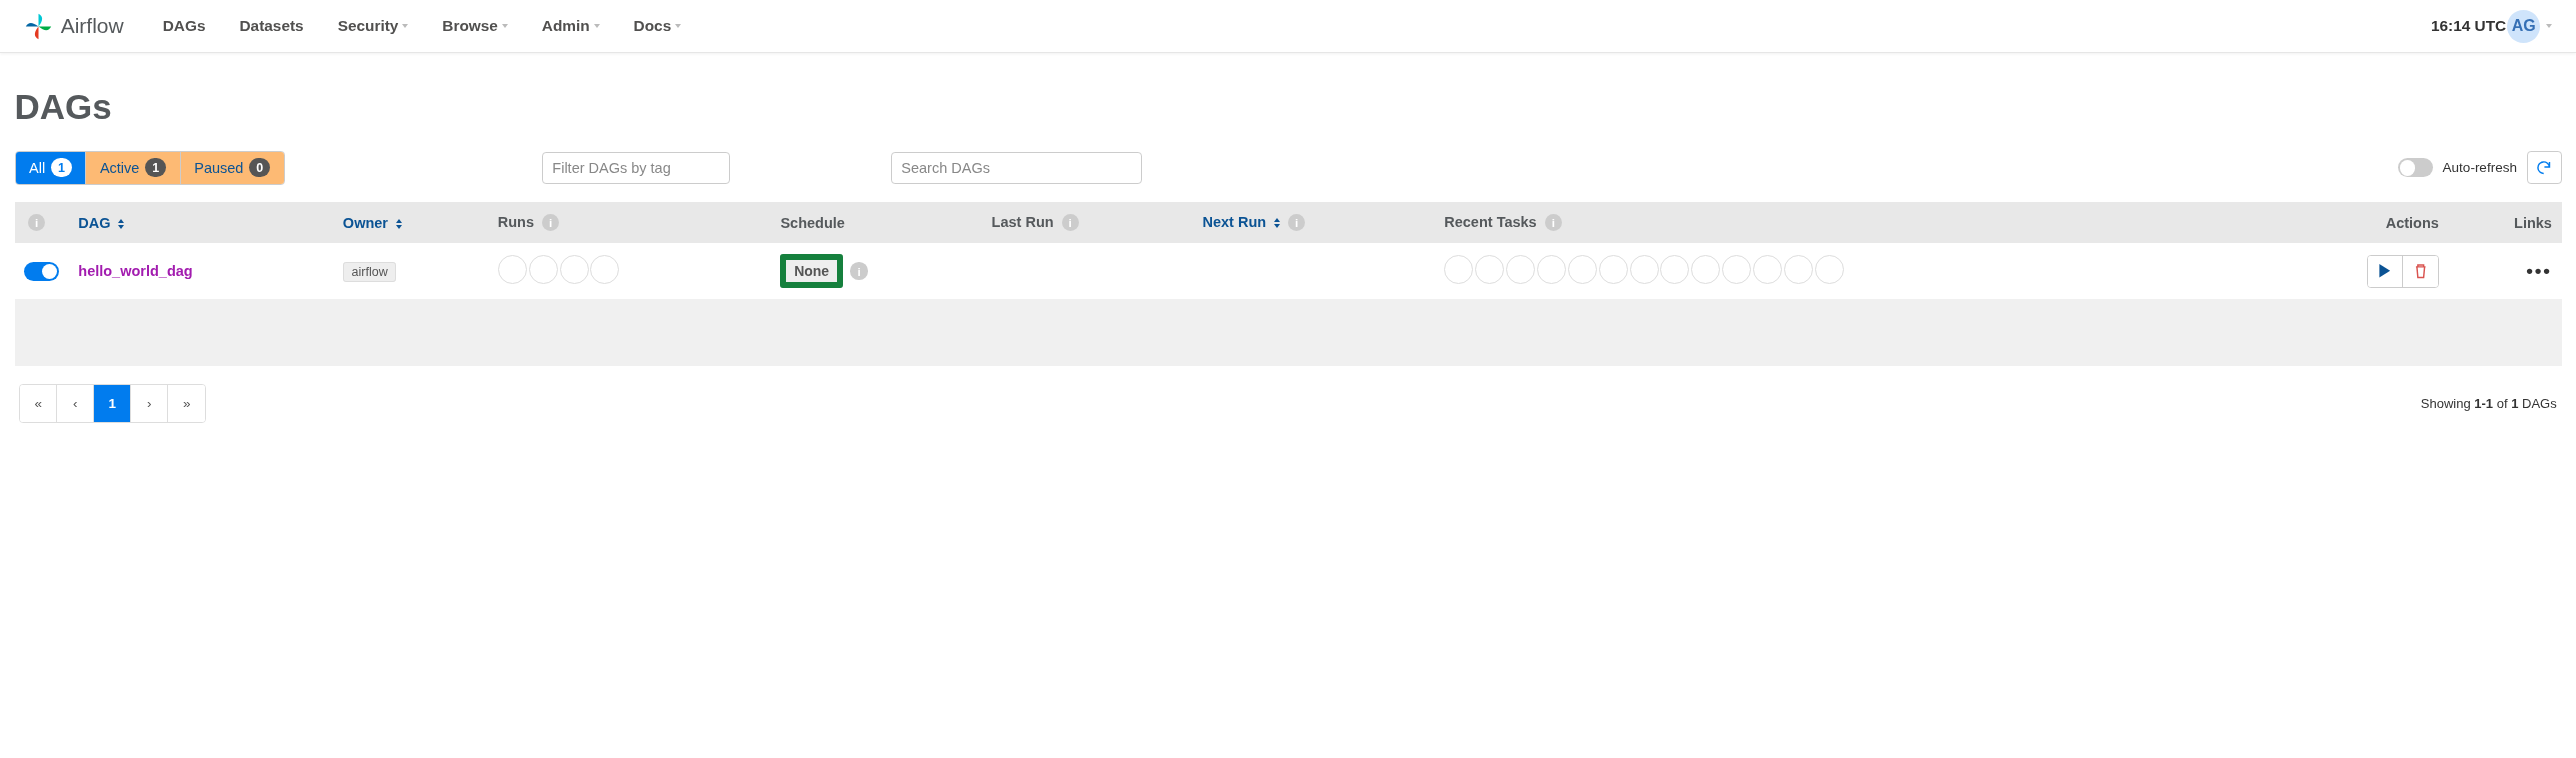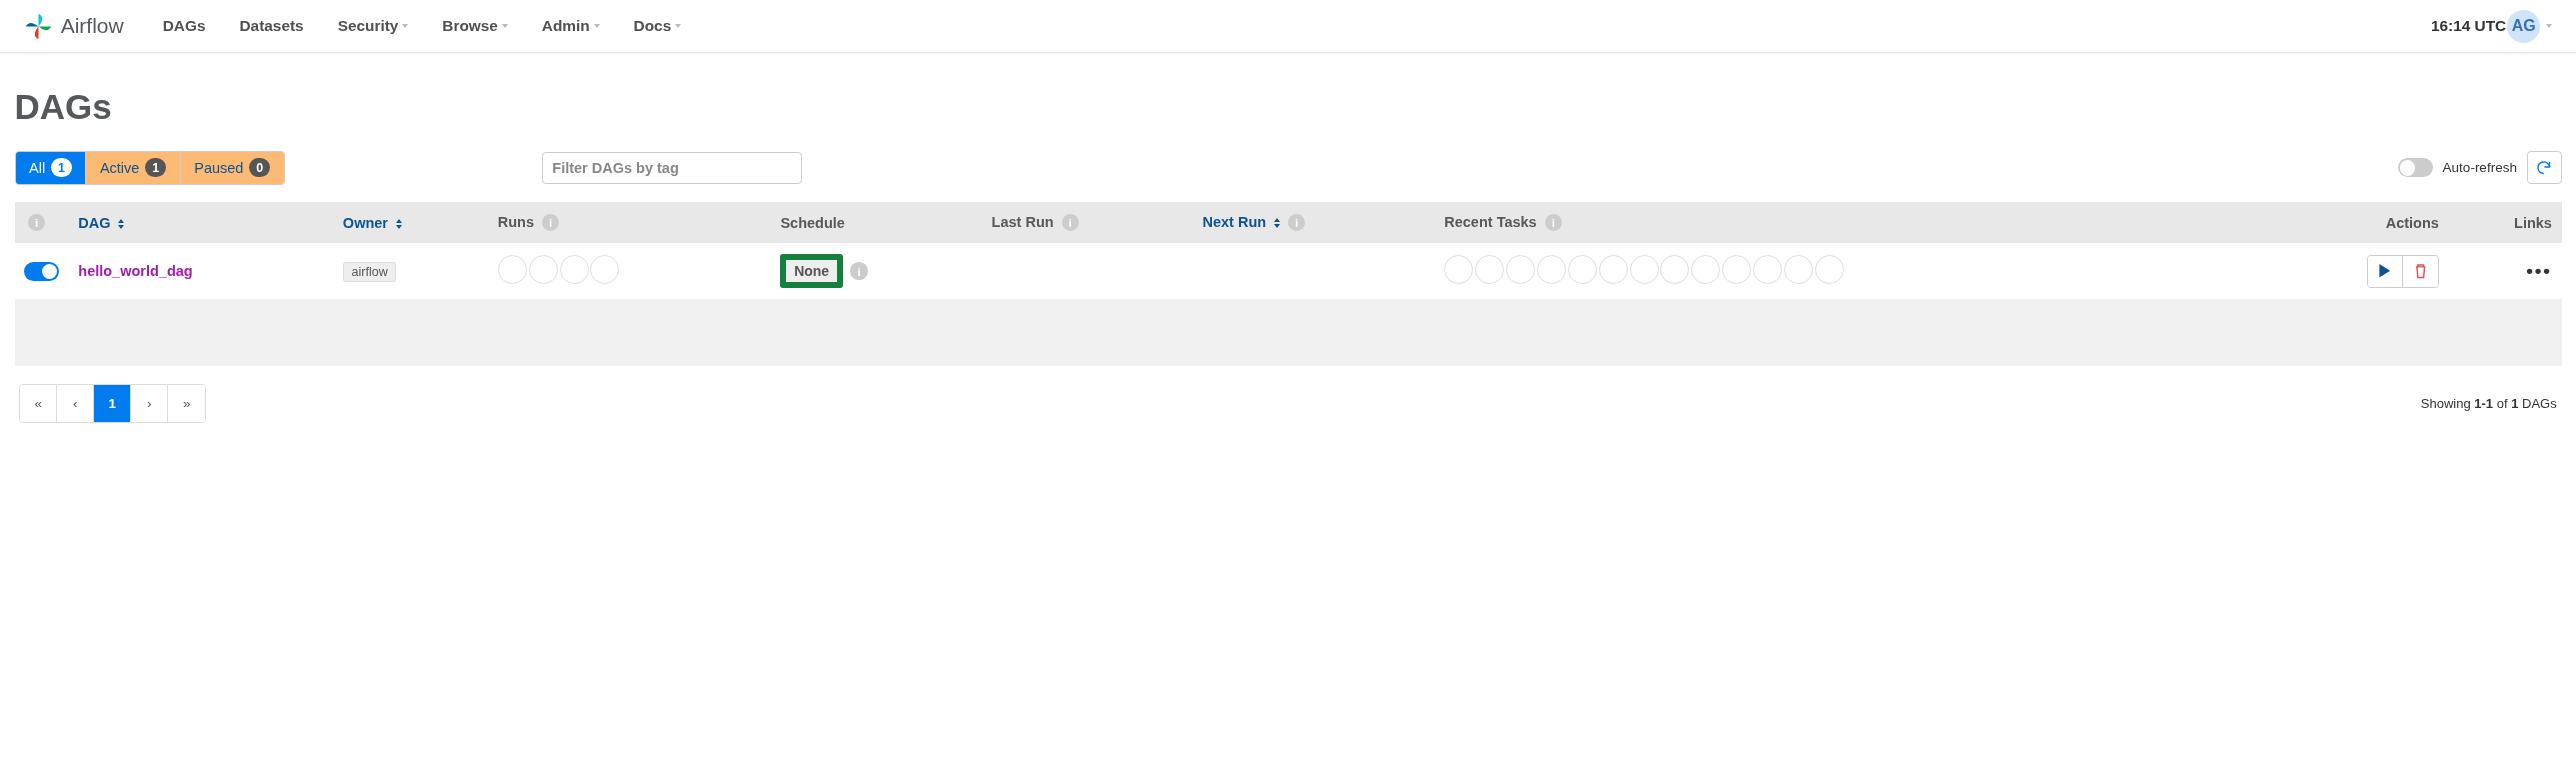--- a/index.html
+++ b/index.html
@@ -25,21 +25,21 @@
 .filter-row { display: flex; align-items: center; margin-bottom: 17.4px; gap: 16px; }
 .btn-group { display: inline-flex; border: 1px solid #ccc; border-radius: 3.9px; overflow: hidden; }
 .btn-group .btn { padding: 6.7px 13.5px; font-size: 14.5px; border: none; background: #fdba74; color: #0b5394; cursor: pointer; display: flex; align-items: center; gap: 5.8px; border-right: 1px solid #ccc; }
 .btn-group .btn:last-child { border-right: none; }
 .btn-group .btn.active { background: #017cee; color: #fff; }
 .pill { display: inline-flex; align-items: center; justify-content: center; min-width: 21px; height: 19px; padding: 0 5.8px; border-radius: 9.6px; font-size: 12.5px; font-weight: 600; }
 .pill-light { background: #fff; color: #017cee; }
 .pill-dark { background: #555; color: #fff; }
 .search-box { border: 1px solid #ccc; border-radius: 3.9px; padding: 6.7px 9.6px; font-size: 14.5px; color: #333; width: 222px; }
 .search-box::placeholder { color: #888; }
-.filter-tags { margin-left: 241px; width: 260px; font-weight: bold; }
+.filter-tags { margin-left: 241px; width: 188px; }
 .search-dags { margin-left: 145px; width: 251px; }
 .auto-refresh { margin-left: auto; display: flex; align-items: center; gap: 9.6px; }
 .toggle-sm { width: 35px; height: 19px; background: #ccc; border-radius: 9.6px; position: relative; cursor: pointer; }
 .toggle-sm::after { content: ''; position: absolute; width: 15.4px; height: 15.4px; background: #fff; border-radius: 50%; top: 1.9px; left: 1.9px; }
 .refresh-btn { border: 1px solid #ccc; background: #fff; border-radius: 3.9px; width: 35px; height: 33px; display: flex; align-items: center; justify-content: center; cursor: pointer; color: #017cee; }
 
 
 .dag-table { width: 100%; border-collapse: collapse; background: #f0f0f0; }
 .dag-table th { text-align: left; padding: 11.6px 9.6px; font-size: 14.5px; font-weight: 600; color: #55595c; background: #e8e8e8; }
 .dag-table th.sortable { color: #0b5394; cursor: pointer; }
@@ -129,20 +129,21 @@
         <span>Active</span>
         <span class="pill pill-dark">1</span>
       </button>
       <button class="btn">
         <span>Paused</span>
         <span class="pill pill-dark">0</span>
       </button>
     </div>
 
     <input class="search-box filter-tags" placeholder="Filter DAGs by tag" style="">
+    <input class="search-box search-dags" placeholder="Search DAGs" style="">
 
     <div class="auto-refresh">
       <div class="toggle-sm"></div>
       <span>Auto-refresh</span>
       <button class="refresh-btn">
         <svg width="17.4" height="17.4" viewBox="0 0 24 24">
             <path fill="none" stroke="#017cee" stroke-width="2" d="M20 11A8 8 0 1 0 12 20 M20 4v7h-7"></path>
           </svg>
       </button>
     </div>

